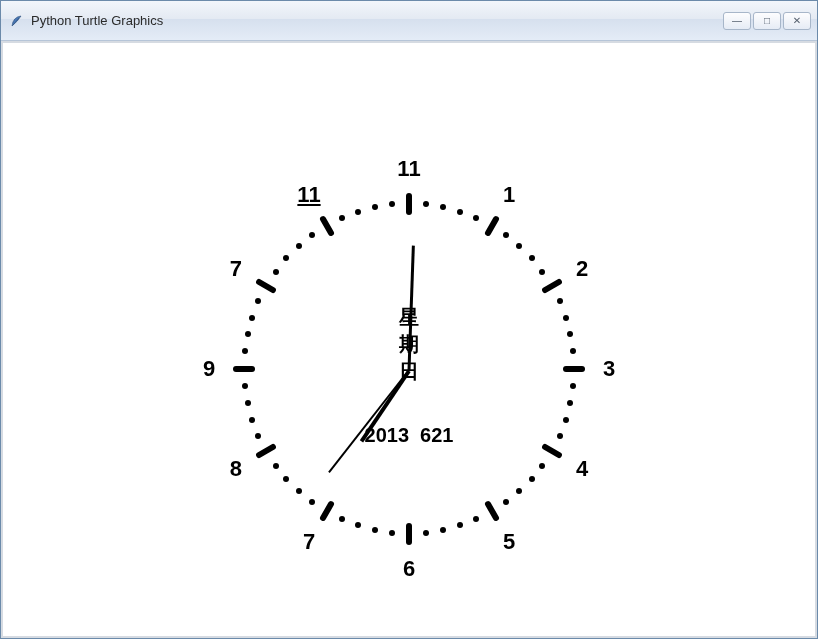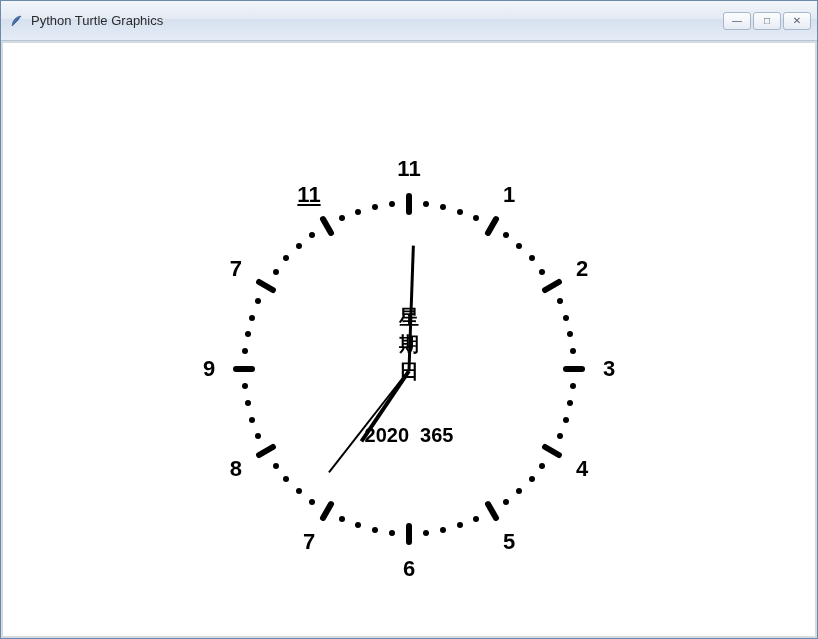--- a/index.html
+++ b/index.html
@@ -99,21 +99,21 @@
         </div>
       <div class="win-btn">
           <span>✕</span>
         </div>
     </div>
   </div>
   <div class="canvas-wrap">
     <div class="canvas">
       <div class="clock" id="clock">
         <div class="weekday">星期日</div>
-        <div class="datestr">2020  365</div>
+        <div class="datestr">2013  621</div>
       <div class="tick" style="left: -11px; top: -168px; transform: rotate(-90deg);"></div>
           <div class="dot" style="left: 17.2472px; top: -164.096px;"></div>
           <div class="dot" style="left: 34.3054px; top: -161.394px;"></div>
           <div class="dot" style="left: 50.9878px; top: -156.924px;"></div>
           <div class="dot" style="left: 67.1115px; top: -150.735px;"></div>
           <div class="tick" style="left: 71.5px; top: -145.894px; transform: rotate(-60deg);"></div>
           <div class="dot" style="left: 96.9846px; top: -133.488px;"></div>
           <div class="dot" style="left: 110.407px; top: -122.619px;"></div>
           <div class="dot" style="left: 122.619px; top: -110.407px;"></div>
           <div class="dot" style="left: 133.488px; top: -96.9846px;"></div>

